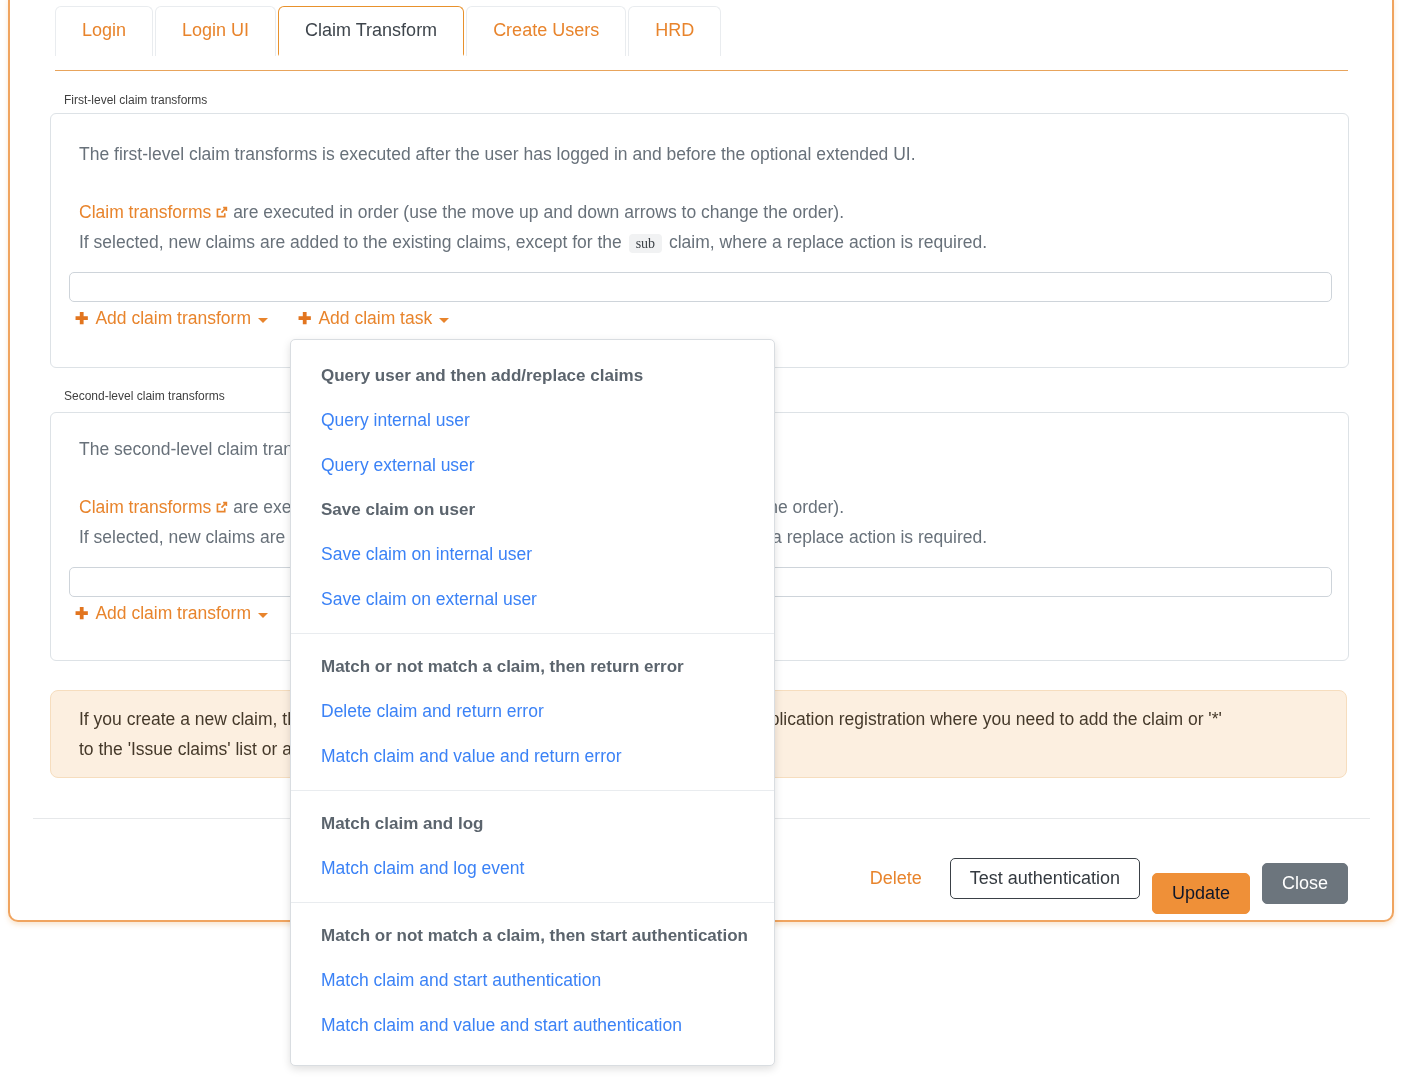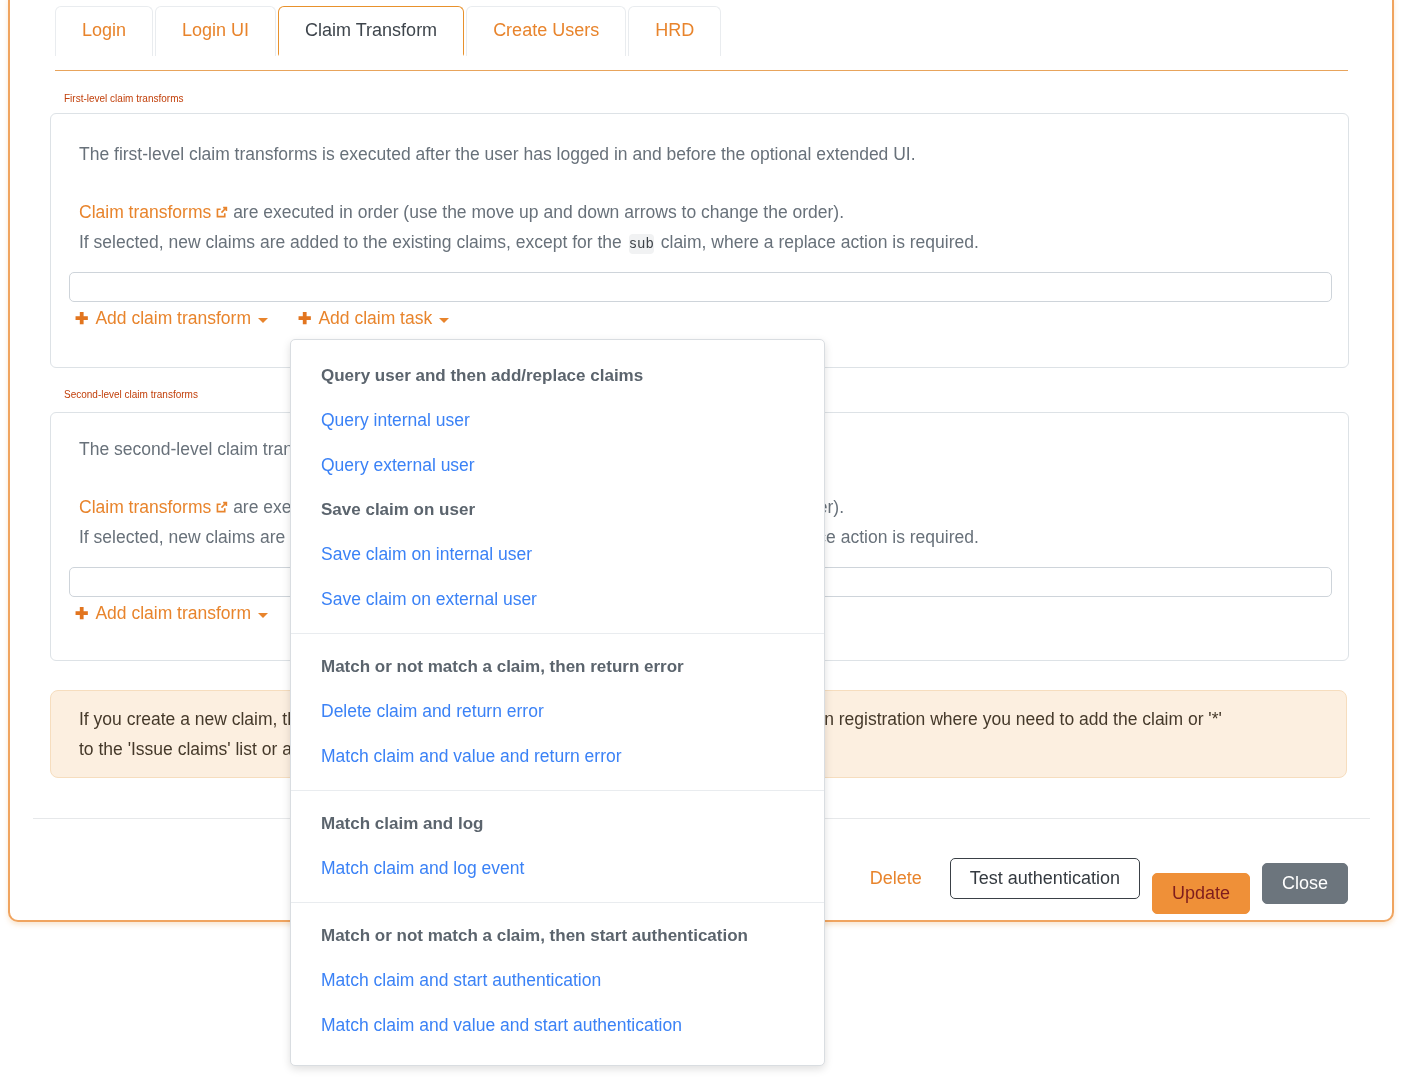--- a/index.html
+++ b/index.html
@@ -22,31 +22,31 @@
     margin-right: 2px; cursor: pointer; white-space: nowrap;
   }
   .tab.active {
     color: #3e454c; border: 1px solid #e8912c; border-bottom: 2px solid #fff;
     position: relative; z-index: 4;
   }
   .tab-underline {
     position: absolute; left: 55px; top: 70px; width: 1293px; height: 0;
     border-top: 1px solid #e8a45c; z-index: 2;
   }
-  .section-label { position: absolute; font-size: 10px; color: #c2410c; }
+  .section-label { position: absolute; font-size: 12px; color: #404040; }
   .box {
     position: absolute; left: 50px; width: 1299px; background: #fff;
     border: 1px solid #dde2e6; border-radius: 6px;
   }
   .box .line { position: absolute; left: 28px; font-size: 17.5px; white-space: nowrap; color: #68717a; }
   a.link { color: #e8842c; text-decoration: none; cursor: pointer; }
   .ext-icon { display: inline-block; vertical-align: -1px; margin-left: 4px; color: #e8842c; }
   .code-chip {
-    font-family: Liberation Mono, monospace; font-size: 14px; color: #3d4247;
-    background: #f1f2f3; border-radius: 4px; padding: 2px 0; margin: 0 2px;
+    font-family: Liberation Serif, serif; font-size: 14px; color: #3d4247;
+    background: #f1f2f3; border-radius: 4px; padding: 2px 7px; margin: 0 2px;
   }
   .empty-input {
     position: absolute; left: 18px; height: 30px; background: #fff;
     border: 1px solid #ced4da; border-radius: 5px; width: 1263px;
   }
   .add-row { position: absolute; left: 24px; display: flex; gap: 30px; }
   .add-btn {
     display: inline-flex; align-items: center; gap: 7px; color: #e8842c;
     font-size: 17.5px; cursor: pointer; background: none; border: none;
     font-family: "Liberation Sans", sans-serif;
@@ -58,25 +58,25 @@
     position: absolute; left: 50px; top: 690px; width: 1297px; height: 88px;
     background: #fcefe0; border: 1px solid #f6ddbe; border-radius: 8px;
   }
   .warning .wline { position: absolute; left: 28px; font-size: 17.5px; color: #45392a; white-space: nowrap; }
   .hr { position: absolute; left: 33px; top: 818px; width: 1337px; border-top: 1px solid #e6e8ea; }
   
   .footer { position: absolute; top: 843px; right: 56px; display: flex; align-items: center; gap: 12px; }
   .btn { font-size: 18px; border-radius: 5px; padding: 9px 19px; cursor: pointer; border: 1px solid transparent; font-family: "Liberation Sans", sans-serif; white-space: nowrap; }
   .btn-link-delete { color: #e8842c; background: none; border: none; font-size: 18px; margin-right: 16px; cursor: pointer; }
   .btn-outline { background: #fff; color: #343a40; border: 1px solid #3a4046; }
-  .btn-orange { background: #ef9038; color: #7f1d1d; border-color: #ef9038; margin-top: 30px; }
+  .btn-orange { background: #ef9038; color: #0f172a; border-color: #ef9038; margin-top: 30px; }
   .btn-gray { background: #6c757d; color: #fff; border-color: #6c757d; margin-top: 9px; }
   
   .dropdown {
-    position: absolute; left: 290px; top: 339px; width: 535px; height: 727px;
+    position: absolute; left: 290px; top: 339px; width: 485px; height: 727px;
     background: #fff; border: 1px solid #d9dde1; border-radius: 5px;
     box-shadow: 0 3px 9px rgba(0,0,0,.13); z-index: 20; padding: 14px 0;
   }
   .dd-header { font-size: 17px; font-weight: bold; color: #5b646d; padding: 12px 30px; white-space: nowrap; }
   .dd-item { font-size: 17.5px; color: #3b82f6; padding: 12px 30px; cursor: pointer; white-space: nowrap; }
   .dd-divider { border-top: 1px solid #e9ecef; margin: 11px 0; height: 0; }
 </style>
 </head>
 <body>
 

